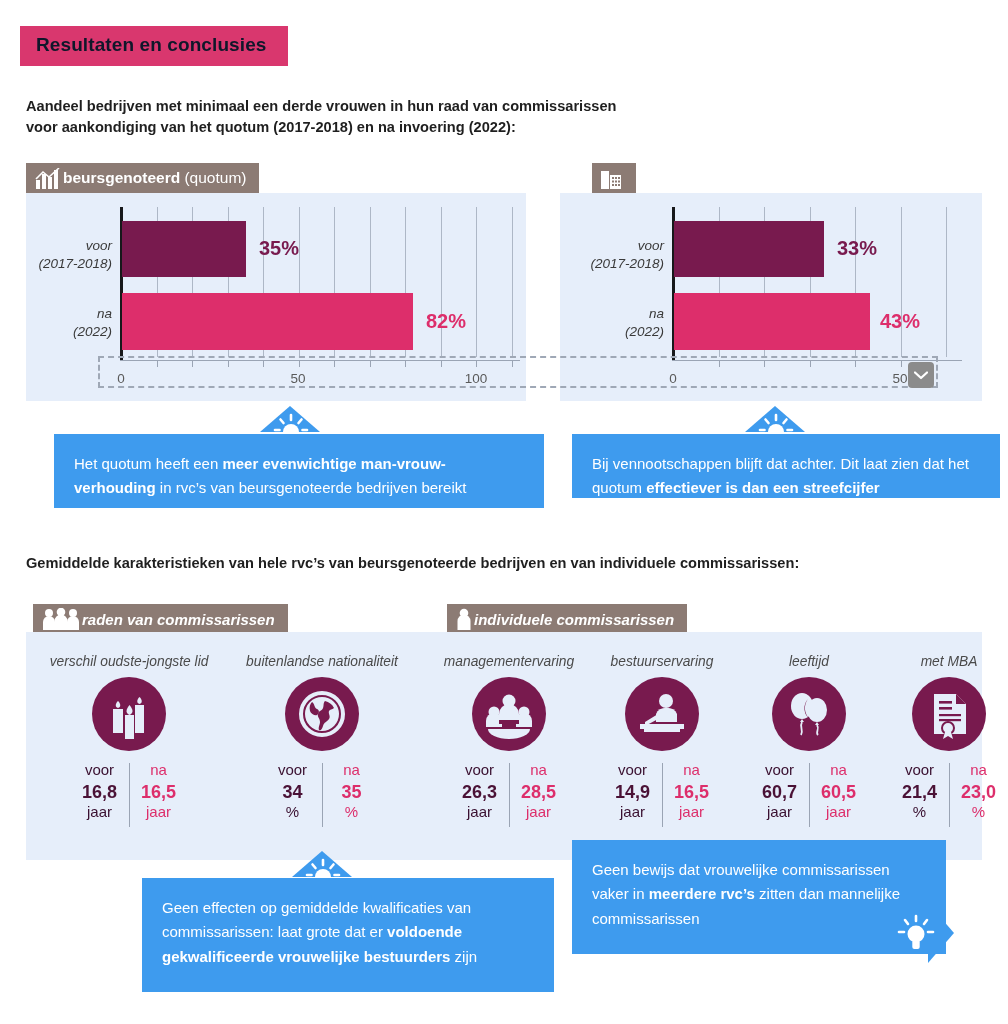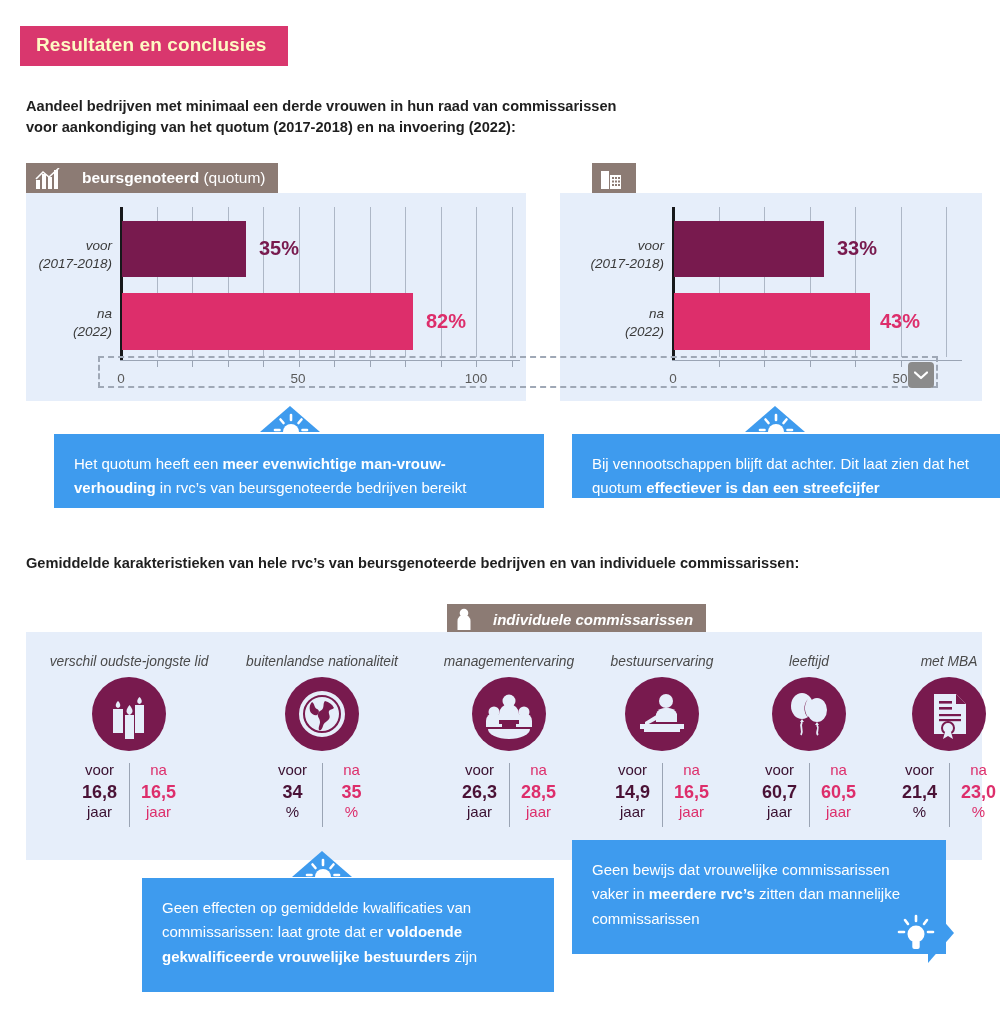--- a/index.html
+++ b/index.html
@@ -9,21 +9,21 @@
     font-family: "Liberation Sans", sans-serif;
     color: #2b2b2b;
     overflow: hidden;
   }
   .page { position: relative; width: 1008px; height: 1024px; }
 
   
   .banner {
     position: absolute; left: 20px; top: 26px;
     background: #D9376E;
-    color: #fef9c3;
+    color: #0f172a;
     font-weight: bold;
     font-size: 19px;
     letter-spacing: .1px;
     padding: 9px 22px 10px 16px;
     line-height: 1.1;
   }
 
   
   .intro {
     position: absolute; left: 26px;
@@ -35,21 +35,21 @@
 
   
   .tab {
     position: absolute;
     background: #8C7B74;
     color: #ffffff;
     height: 30px;
     display: flex; align-items: center;
     padding: 0 13px 0 9px;
     font-size: 15.5px;
-    gap: 21px;
+    gap: 2px;
     white-space: nowrap;
   }
   .tab .tlabel b { font-weight: bold; }
   .tab .tlabel span { font-weight: normal; }
   .tab.ital .tlabel { font-style: italic; font-weight: bold; font-size: 15px; }
   .tab .ticon { display: flex; align-items: flex-end; height: 21px; }
 
   #tab-beurs   { left: 26px;  top: 163px; }
   #tab-grote   { left: 592px; top: 163px; }
   #tab-raden   { left: 33px;  top: 604px; }
@@ -191,20 +191,33 @@
             <rect x="14" y="12.5" width="2" height="2"></rect>
             <rect x="17" y="12.5" width="2" height="2"></rect>
           <rect x="11" y="16" width="2" height="2"></rect>
             <rect x="14" y="16" width="2" height="2"></rect>
             <rect x="17" y="16" width="2" height="2"></rect>
         </g>
       </svg>
     </span>
   </div>
 
+  <div class="tab ital" id="tab-raden">
+    <span class="ticon">
+      <svg width="38" height="22" viewBox="0 0 38 22">
+        <circle cx="7" cy="5" r="4" fill="#fff"></circle>
+          <path d="M1 22 v-8 a6 6 0 0 1 12 0 v8z" fill="#fff"></path>
+        <circle cx="19" cy="4" r="4.3" fill="#fff"></circle>
+          <path d="M12.5 22 v-9 a6.5 6.5 0 0 1 13 0 v9z" fill="#fff"></path>
+        <circle cx="31" cy="5" r="4" fill="#fff"></circle>
+          <path d="M25 22 v-8 a6 6 0 0 1 12 0 v8z" fill="#fff"></path>
+      </svg>
+    </span>
+    <span class="tlabel">raden van commissarissen</span>
+  </div>
 
   <div class="tab ital" id="tab-indiv">
     <span class="ticon">
       <svg width="16" height="22" viewBox="0 0 16 22">
         <circle cx="8" cy="5" r="4.3" fill="#fff"></circle>
         <path d="M1.5 22 v-9 a6.5 6.5 0 0 1 13 0 v9z" fill="#fff"></path>
       </svg>
     </span>
     <span class="tlabel">individuele commissarissen</span>
   </div>

